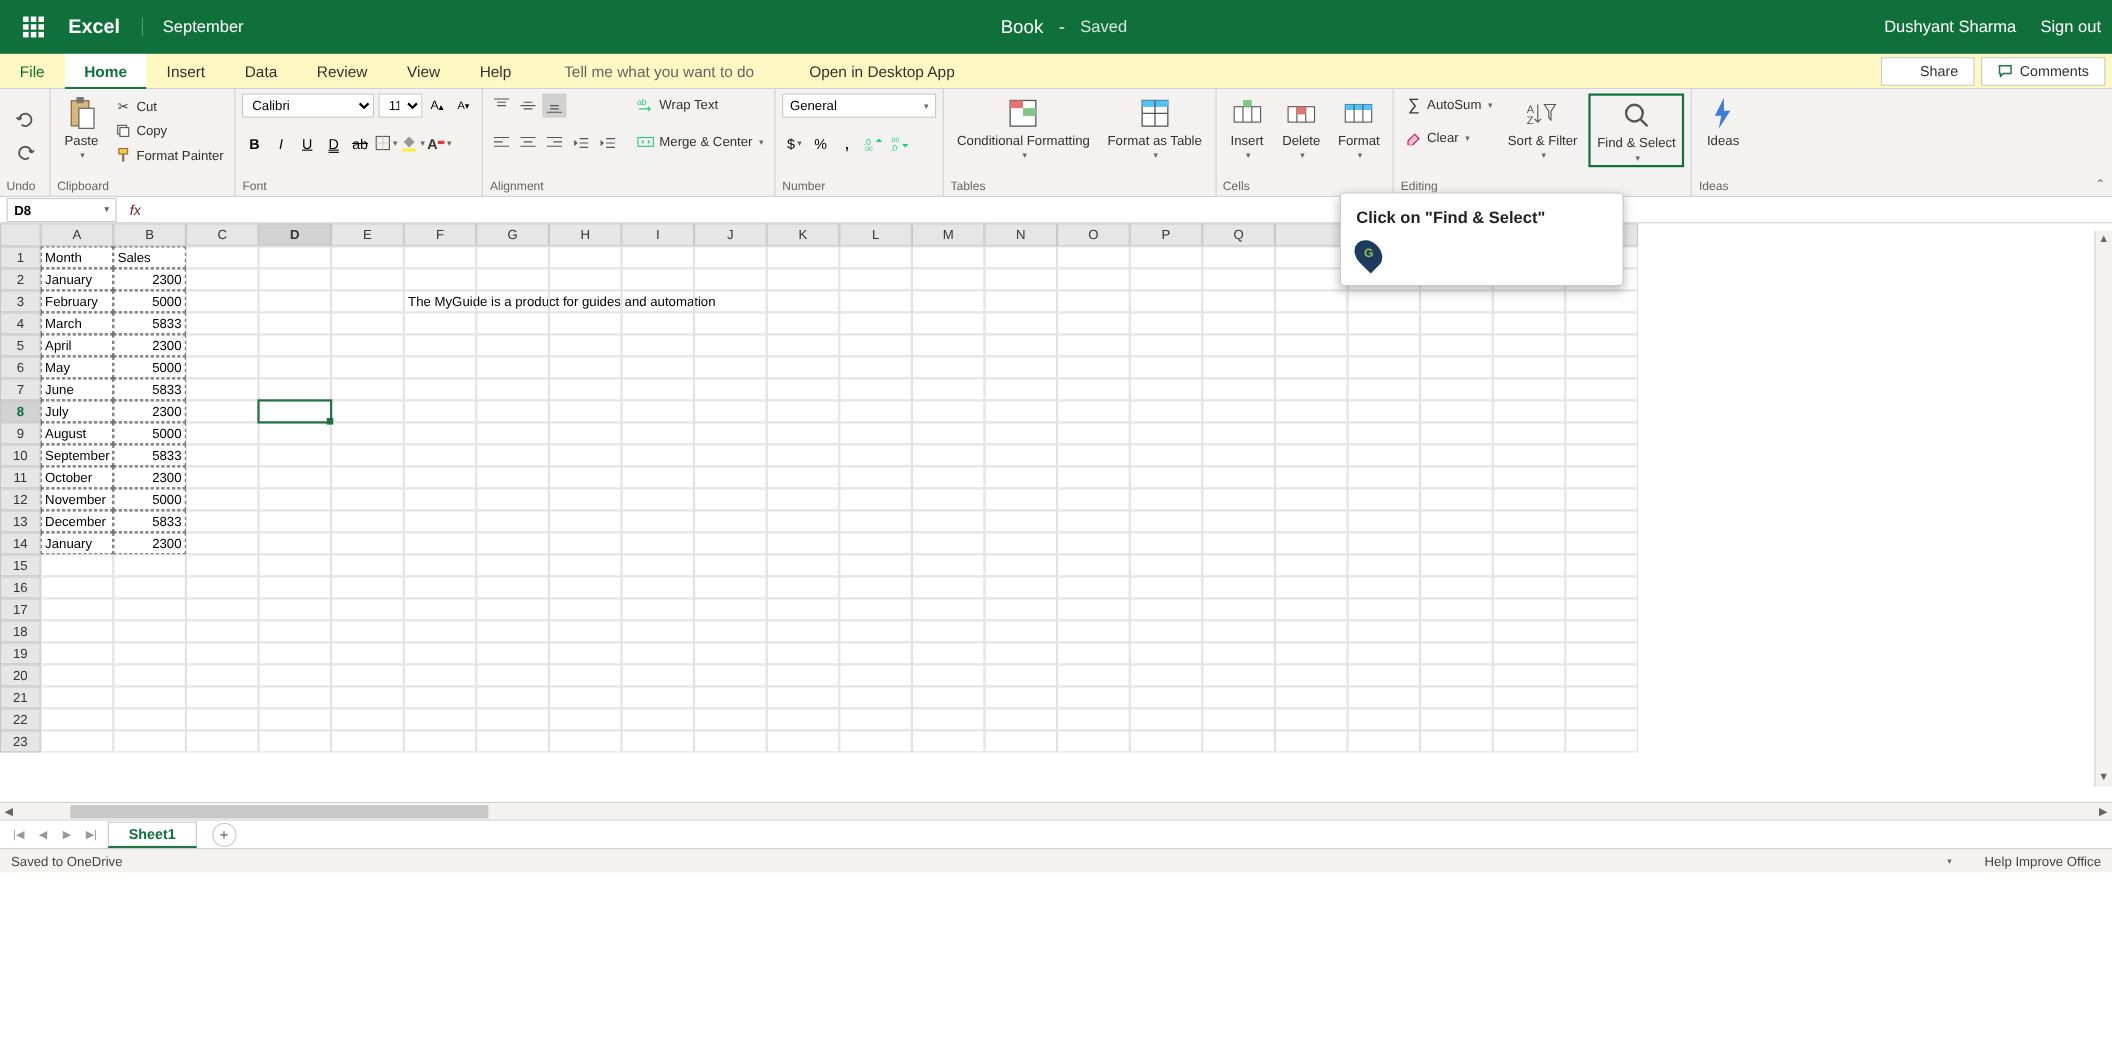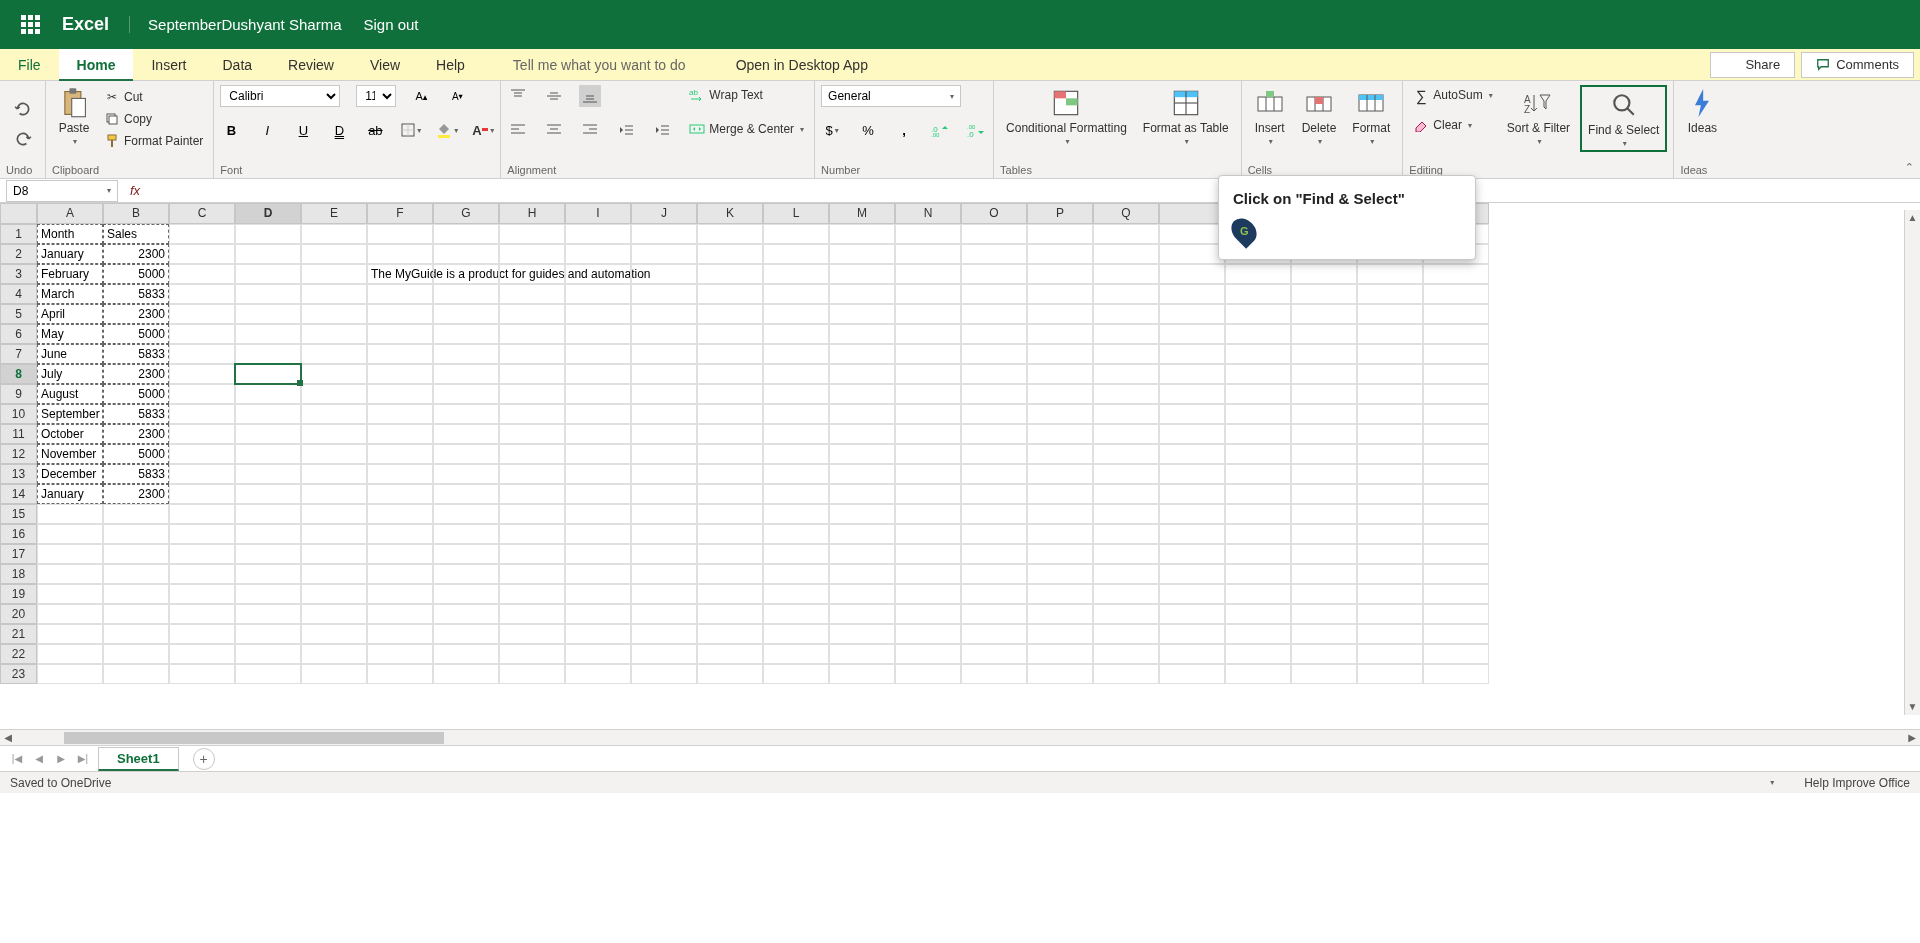--- a/index.html
+++ b/index.html
@@ -35,30 +35,30 @@
 .ribbon-group-body { flex: 1; display: flex; align-items: flex-start; gap: 4px; }
 .ribbon-group-label { text-align: left; font-size: 11px; color: #666; padding: 2px 0; }
 .big-btn { display: flex; flex-direction: column; align-items: center; justify-content: center; padding: 2px 6px; cursor: pointer; gap: 2px; font-size: 12px; color: #323130; min-width: 40px; }
 .big-btn .icon { width: 32px; height: 32px; display: flex; align-items: center; justify-content: center; }
 .small-btn-col { display: flex; flex-direction: column; gap: 2px; }
 .small-btn { display: flex; align-items: center; gap: 4px; padding: 1px 4px; cursor: pointer; font-size: 12px; color: #323130; height: 20px; }
 .small-btn .icon { width: 16px; height: 16px; display: flex; align-items: center; justify-content: center; }
 .icon-btn { width: 22px; height: 22px; display: flex; align-items: center; justify-content: center; cursor: pointer; }
 .font-select { width: 120px; height: 22px; border: 1px solid #c8c8c8; background: #fff; font-size: 12px; padding: 0 4px; }
 .size-select { width: 40px; height: 22px; border: 1px solid #c8c8c8; background: #fff; font-size: 12px; padding: 0 4px; margin-left: 2px; }
-.row { display: flex; align-items: flex-end; gap: 14px; }
+.row { display: flex; align-items: flex-end; gap: 2px; }
 .col { display: flex; flex-direction: column; gap: 4px; }
 .dropdown-arrow { font-size: 8px; color: #666; margin-left: 2px; }
 .number-format { width: 140px; height: 22px; border: 1px solid #c8c8c8; background: #fff; font-size: 12px; padding: 0 6px; display: flex; align-items: center; justify-content: space-between; cursor: pointer; }
 .find-select-btn { border: 2px solid #0f703b; }
 .ribbon-collapse { position: absolute; right: 6px; bottom: 4px; cursor: pointer; font-size: 11px; color: #666; }
 
 
 .formula-row { height: 24px; background: #fff; border-bottom: 1px solid #d0d0d0; display: flex; align-items: center; }
-.name-box { width: 112px; height: 22px; border: 1px solid #c8c8c8; background: #fff; font-size: 12px; padding: 0 6px; display: flex; align-items: center; justify-content: space-between; margin: 0 6px; }
+.name-box { width: 100px; height: 22px; border: 1px solid #c8c8c8; background: #fff; font-size: 12px; padding: 0 6px; display: flex; align-items: center; justify-content: space-between; margin: 0 6px; font-weight: bold; }
 .fx-icon { font-style: italic; font-size: 13px; color: #7f1d1d; margin: 0 6px; }
 .formula-input { flex: 1; height: 22px; border: none; outline: none; font-size: 12px; padding: 0 4px; }
 
 
 .grid-container { position: relative; height: 526px; overflow: hidden; }
 .grid { display: grid; grid-template-columns: 37px repeat(22, 66px); }
 .corner { background: #e6e6e6; border: 1px solid #c6c6c6; height: 21px; }
 .col-header { background: #e6e6e6; border: 1px solid #c6c6c6; height: 21px; text-align: center; font-size: 12px; color: #333; line-height: 19px; }
 .col-header.sel { background: #d2d2d2; font-weight: 600; }
 .row-header { background: #e6e6e6; border: 1px solid #c6c6c6; text-align: center; font-size: 12px; color: #333; line-height: 19px; height: 20px; }
@@ -107,20 +107,25 @@
         <span></span>
         <span></span>
         <span></span>
         <span></span>
         <span></span>
         <span></span>
       </div>
   </div>
   <div class="app-name">Excel</div>
   <div class="onedrive-link">September</div>
+  <div class="title-center">
+    <span style="font-weight:400;">Book</span>
+    <span class="dash">-</span>
+    <span class="save-status">Saved</span>
+  </div>
   <div class="user-name">Dushyant Sharma</div>
   <div class="signout">Sign out</div>
 </div>
 
 <div class="tabs-row">
   <div class="tab file">File</div>
   <div class="tab active">Home</div>
   <div class="tab">Insert</div>
   <div class="tab">Data</div>
   <div class="tab">Review</div>

